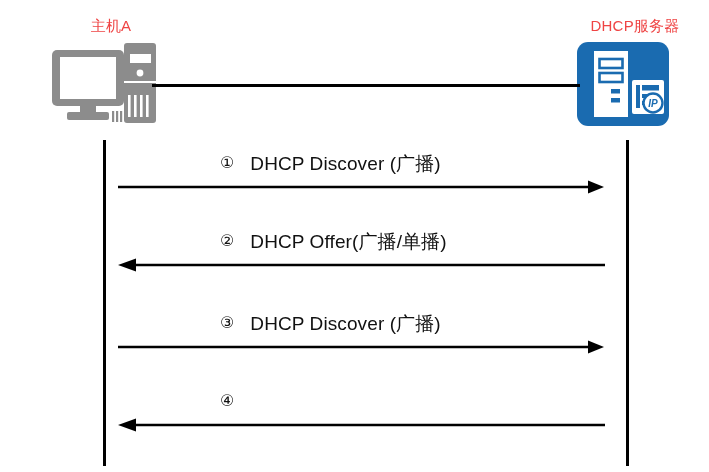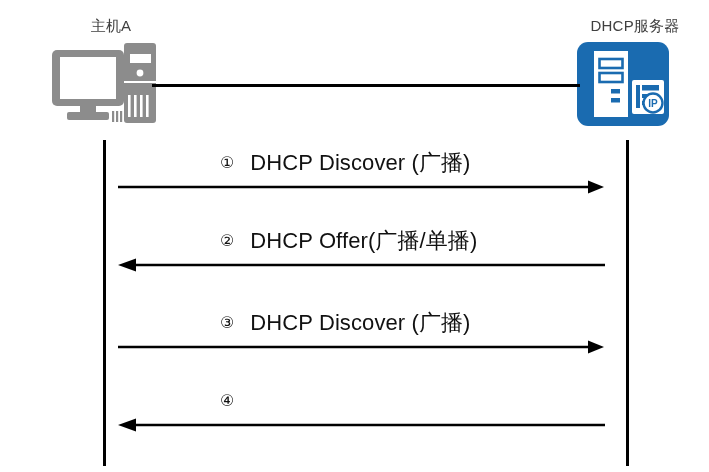--- a/index.html
+++ b/index.html
@@ -16,21 +16,21 @@
     width: 709px;
     height: 472px;
     background: #ffffff;
     overflow: hidden;
   }
 
   
   .node-title {
     position: absolute;
     font-size: 15px;
-    color: #404040;
+    color: #ef4444;
     white-space: nowrap;
     line-height: 1;
     letter-spacing: 0.2px;
   }
   #host-title {
     left: 0; top: 18px;
     width: 222px;
     text-align: center;
   }
   #server-title {
@@ -43,21 +43,21 @@
   #host-icon {
     position: absolute;
     left: 50px; top: 41px;
     width: 112px; height: 86px;
   }
 
   
   #server-icon {
     position: absolute;
     left: 577px; top: 42px;
-    width: 92px; height: 84px;
+    width: 92px; height: 84px; font-style: italic;
   }
 
   
   #link-line {
     position: absolute;
     left: 152px; top: 84px;
     width: 428px; height: 2.5px;
     background: #000000;
   }
 
@@ -91,21 +91,21 @@
     box-sizing: border-box;
     white-space: nowrap;
   }
   .msg-num {
     font-size: 16px;
     color: #111111;
     line-height: 1;
     margin-right: 16px;
   }
   .msg-text {
-    font-size: 22px;
+    font-size: 19px;
     color: #111111;
     line-height: 1;
     letter-spacing: 0.1px;
   }
   .msg-arrow {
     position: absolute;
     left: 0; top: 28px;
     width: 500px;
     height: 18px;
   }

